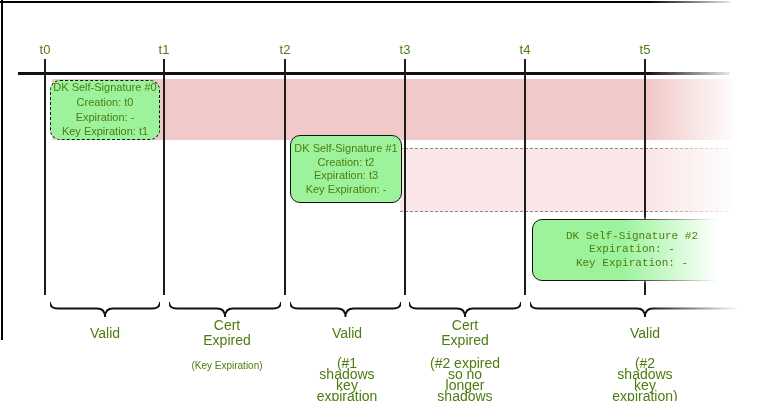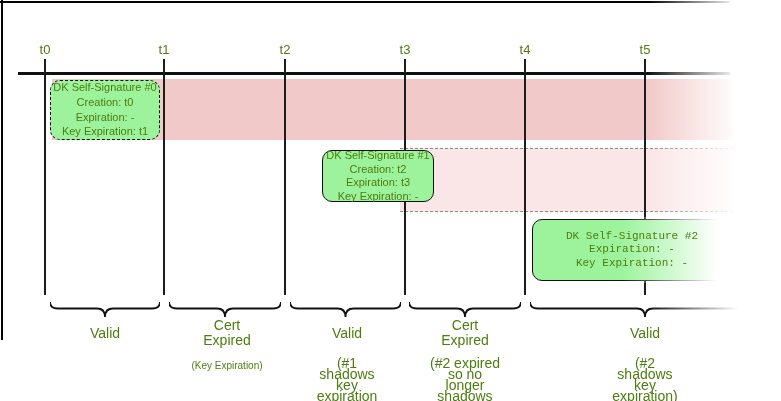--- a/index.html
+++ b/index.html
@@ -62,21 +62,21 @@
   <div class="vline" style="left:524px"></div>
   <div class="vline" style="left:644px"></div>
 
   <div class="sig-box dashed" style="left:50px;top:80px;width:110px;height:60px;">
     <span>DK Self-Signature #0</span>
     <span>Creation: t0</span>
     <span>Expiration: -</span>
     <span>Key Expiration: t1</span>
   </div>
 
-  <div class="sig-box" style="left:290px;top:150px;width:112px;height:52px;margin-left:32px;">
+  <div class="sig-box" style="left:290px;top:135px;width:112px;height:68px;">
     <span>DK Self-Signature #1</span>
     <span>Creation: t2</span>
     <span>Expiration: t3</span>
     <span>Key Expiration: -</span>
   </div>
 
   <div class="sig-box" id="sig2" style="left:532px;top:219px;width:200px;height:62px;font-family:Liberation Mono, monospace;">
     <div class="boxfade"></div>
     <span>DK Self-Signature #2</span>
     <span>Expiration: -</span>

